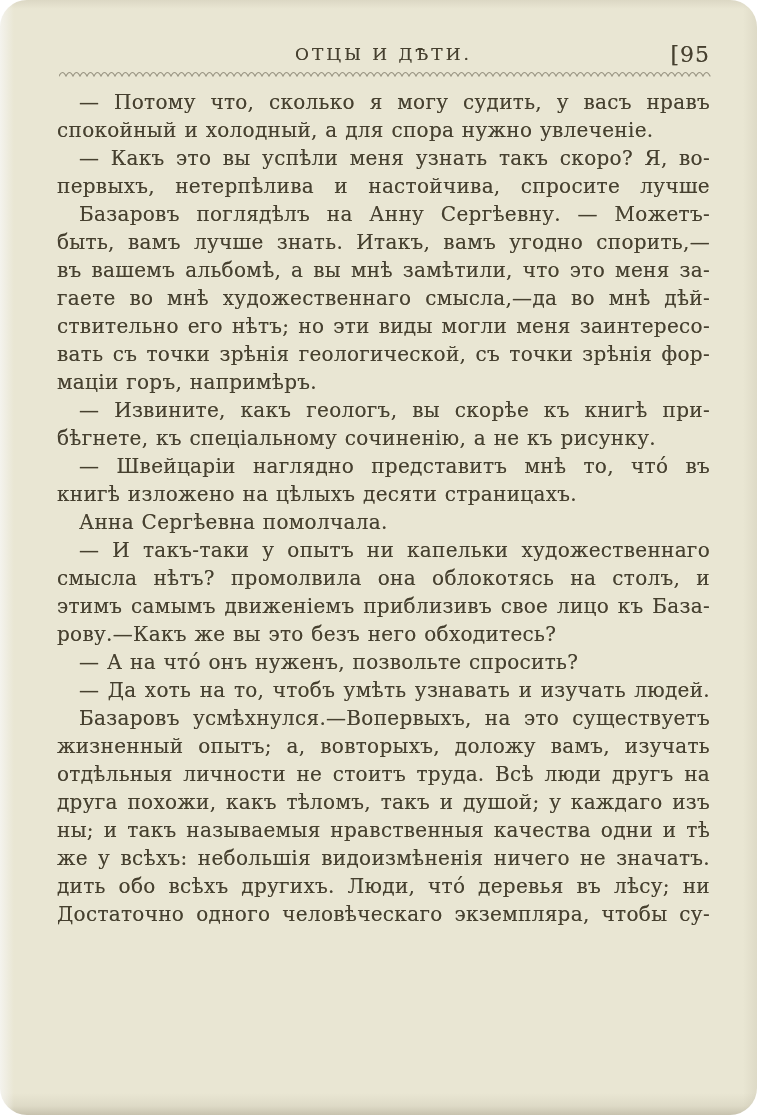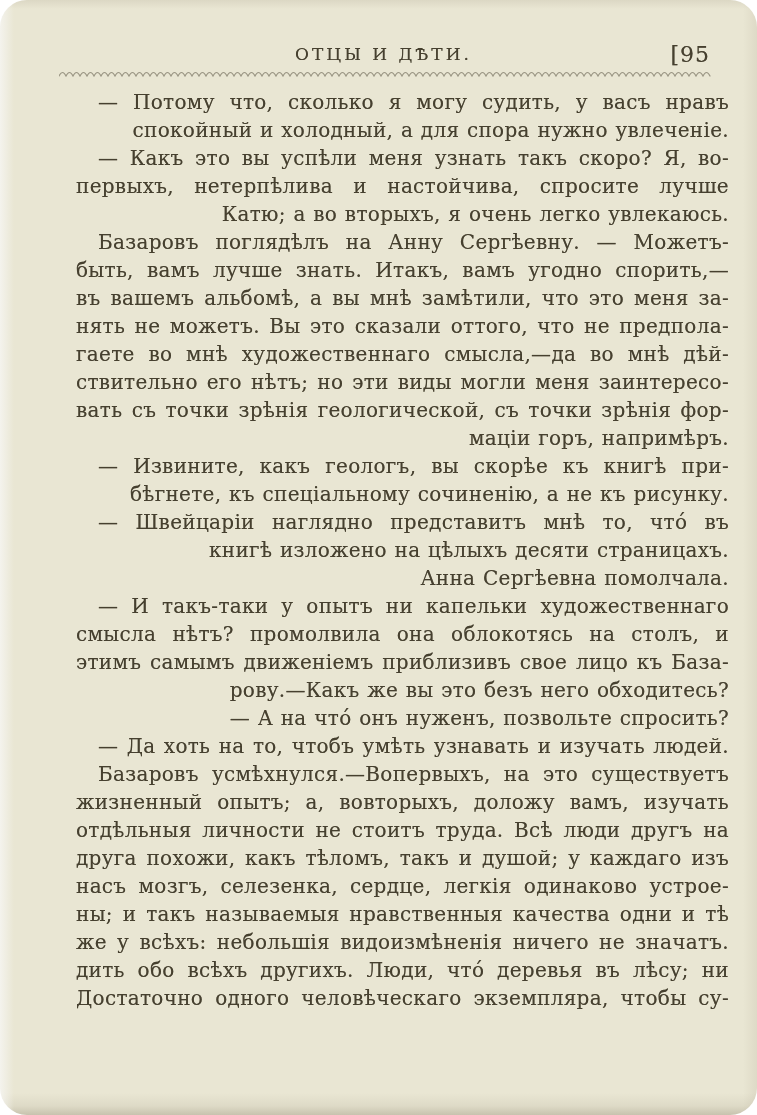--- a/index.html
+++ b/index.html
@@ -25,24 +25,24 @@
     text-shadow:0 0 0.6px rgba(62,56,42,.55);
   }
   .pagenum{
     position:absolute;right:0;top:-2px;font-size:22px;letter-spacing:1px;
     text-shadow:0 0 0.6px rgba(62,56,42,.55);
   }
   .rule-svg{position:absolute;top:66px;left:59px;display:block;}
   .rule-svg path{stroke:var(--rule,#8b8674);stroke-width:1.2;fill:none;opacity:.85;}
   .text-block{
     position:absolute;top:88px;left:57px;width:653px;
-    font-size:20px;line-height:28px;margin-left:19px;
+    font-size:20px;line-height:28px;
   }
   .line{
-    text-align:right;
+    text-align:left;
     letter-spacing:0.3px;word-spacing:1px;
     text-shadow:0 0 0.5px rgba(62,56,42,.5);
     white-space:normal;
   }
   .line.just{text-align:justify;text-align-last:justify;}
   .line.indent{padding-left:22px;}
 </style>
 </head>
 <body>
 
@@ -54,43 +54,40 @@
 
   <svg class="rule-svg" width="652" height="14" viewBox="0 0 652 14">
     <path stroke-linecap="round" d="M0,10 q3.5,-7 7,0 q3.5,-7 7,0 q3.5,-7 7,0 q3.5,-7 7,0 q3.5,-7 7,0 q3.5,-7 7,0 q3.5,-7 7,0 q3.5,-7 7,0 q3.5,-7 7,0 q3.5,-7 7,0 q3.5,-7 7,0 q3.5,-7 7,0 q3.5,-7 7,0 q3.5,-7 7,0 q3.5,-7 7,0 q3.5,-7 7,0 q3.5,-7 7,0 q3.5,-7 7,0 q3.5,-7 7,0 q3.5,-7 7,0 q3.5,-7 7,0 q3.5,-7 7,0 q3.5,-7 7,0 q3.5,-7 7,0 q3.5,-7 7,0 q3.5,-7 7,0 q3.5,-7 7,0 q3.5,-7 7,0 q3.5,-7 7,0 q3.5,-7 7,0 q3.5,-7 7,0 q3.5,-7 7,0 q3.5,-7 7,0 q3.5,-7 7,0 q3.5,-7 7,0 q3.5,-7 7,0 q3.5,-7 7,0 q3.5,-7 7,0 q3.5,-7 7,0 q3.5,-7 7,0 q3.5,-7 7,0 q3.5,-7 7,0 q3.5,-7 7,0 q3.5,-7 7,0 q3.5,-7 7,0 q3.5,-7 7,0 q3.5,-7 7,0 q3.5,-7 7,0 q3.5,-7 7,0 q3.5,-7 7,0 q3.5,-7 7,0 q3.5,-7 7,0 q3.5,-7 7,0 q3.5,-7 7,0 q3.5,-7 7,0 q3.5,-7 7,0 q3.5,-7 7,0 q3.5,-7 7,0 q3.5,-7 7,0 q3.5,-7 7,0 q3.5,-7 7,0 q3.5,-7 7,0 q3.5,-7 7,0 q3.5,-7 7,0 q3.5,-7 7,0 q3.5,-7 7,0 q3.5,-7 7,0 q3.5,-7 7,0 q3.5,-7 7,0 q3.5,-7 7,0 q3.5,-7 7,0 q3.5,-7 7,0 q3.5,-7 7,0 q3.5,-7 7,0 q3.5,-7 7,0 q3.5,-7 7,0 q3.5,-7 7,0 q3.5,-7 7,0 q3.5,-7 7,0 q3.5,-7 7,0 q3.5,-7 7,0 q3.5,-7 7,0 q3.5,-7 7,0 q3.5,-7 7,0 q3.5,-7 7,0 q3.5,-7 7,0 q3.5,-7 7,0 q3.5,-7 7,0 q3.5,-7 7,0 q3.5,-7 7,0 q3.5,-7 7,0 q3.5,-7 7,0 q3.5,-7 7,0"></path>
   </svg>
 
   <div class="text-block">
       <div class="line indent just">— Потому что, сколько я могу судить, у васъ нравъ</div>
       <div class="line">спокойный и холодный, а для спора нужно увлеченіе.</div>
       <div class="line indent just">— Какъ это вы успѣли меня узнать такъ скоро? Я, во-</div>
       <div class="line just">первыхъ, нетерпѣлива и настойчива, спросите лучше</div>
-      <div class="line">Катю; а во вторыхъ, я очень легко увлекаюсь.</div>
       <div class="line indent just">Базаровъ поглядѣлъ на Анну Сергѣевну. — Можетъ-</div>
       <div class="line just">быть, вамъ лучше знать. Итакъ, вамъ угодно спорить,—</div>
       <div class="line just">въ вашемъ альбомѣ, а вы мнѣ замѣтили, что это меня за-</div>
-      <div class="line just">нять не можетъ. Вы это сказали оттого, что не предпола-</div>
       <div class="line just">гаете во мнѣ художественнаго смысла,—да во мнѣ дѣй-</div>
       <div class="line just">ствительно его нѣтъ; но эти виды могли меня заинтересо-</div>
       <div class="line just">вать съ точки зрѣнія геологической, съ точки зрѣнія фор-</div>
       <div class="line">маціи горъ, напримѣръ.</div>
       <div class="line indent just">— Извините, какъ геологъ, вы скорѣе къ книгѣ при-</div>
       <div class="line">бѣгнете, къ спеціальному сочиненію, а не къ рисунку.</div>
       <div class="line indent just">— Швейцаріи наглядно представитъ мнѣ то, что́ въ</div>
       <div class="line">книгѣ изложено на цѣлыхъ десяти страницахъ.</div>
       <div class="line indent">Анна Сергѣевна помолчала.</div>
       <div class="line indent just">— И такъ-таки у опытъ ни капельки художественнаго</div>
       <div class="line just">смысла нѣтъ? промолвила она облокотясь на столъ, и</div>
       <div class="line just">этимъ самымъ движеніемъ приблизивъ свое лицо къ База-</div>
       <div class="line">рову.—Какъ же вы это безъ него обходитесь?</div>
       <div class="line indent">— А на что́ онъ нуженъ, позвольте спросить?</div>
       <div class="line indent just">— Да хоть на то, чтобъ умѣть узнавать и изучать людей.</div>
       <div class="line indent just">Базаровъ усмѣхнулся.—Вопервыхъ, на это существуетъ</div>
       <div class="line just">жизненный опытъ; а, вовторыхъ, доложу вамъ, изучать</div>
       <div class="line just">отдѣльныя личности не стоитъ труда. Всѣ люди другъ на</div>
       <div class="line just">друга похожи, какъ тѣломъ, такъ и душой; у каждаго изъ</div>
-      <div class="line just">насъ мозгъ, селезенка, сердце, легкія одинаково устрое-</div>
       <div class="line just">ны; и такъ называемыя нравственныя качества одни и тѣ</div>
       <div class="line just">же у всѣхъ: небольшія видоизмѣненія ничего не значатъ.</div>
       <div class="line just">дить обо всѣхъ другихъ. Люди, что́ деревья въ лѣсу; ни</div>
       <div class="line just">Достаточно одного человѣческаго экземпляра, чтобы су-</div>
     </div>
 </div>
 
 </body></html>

